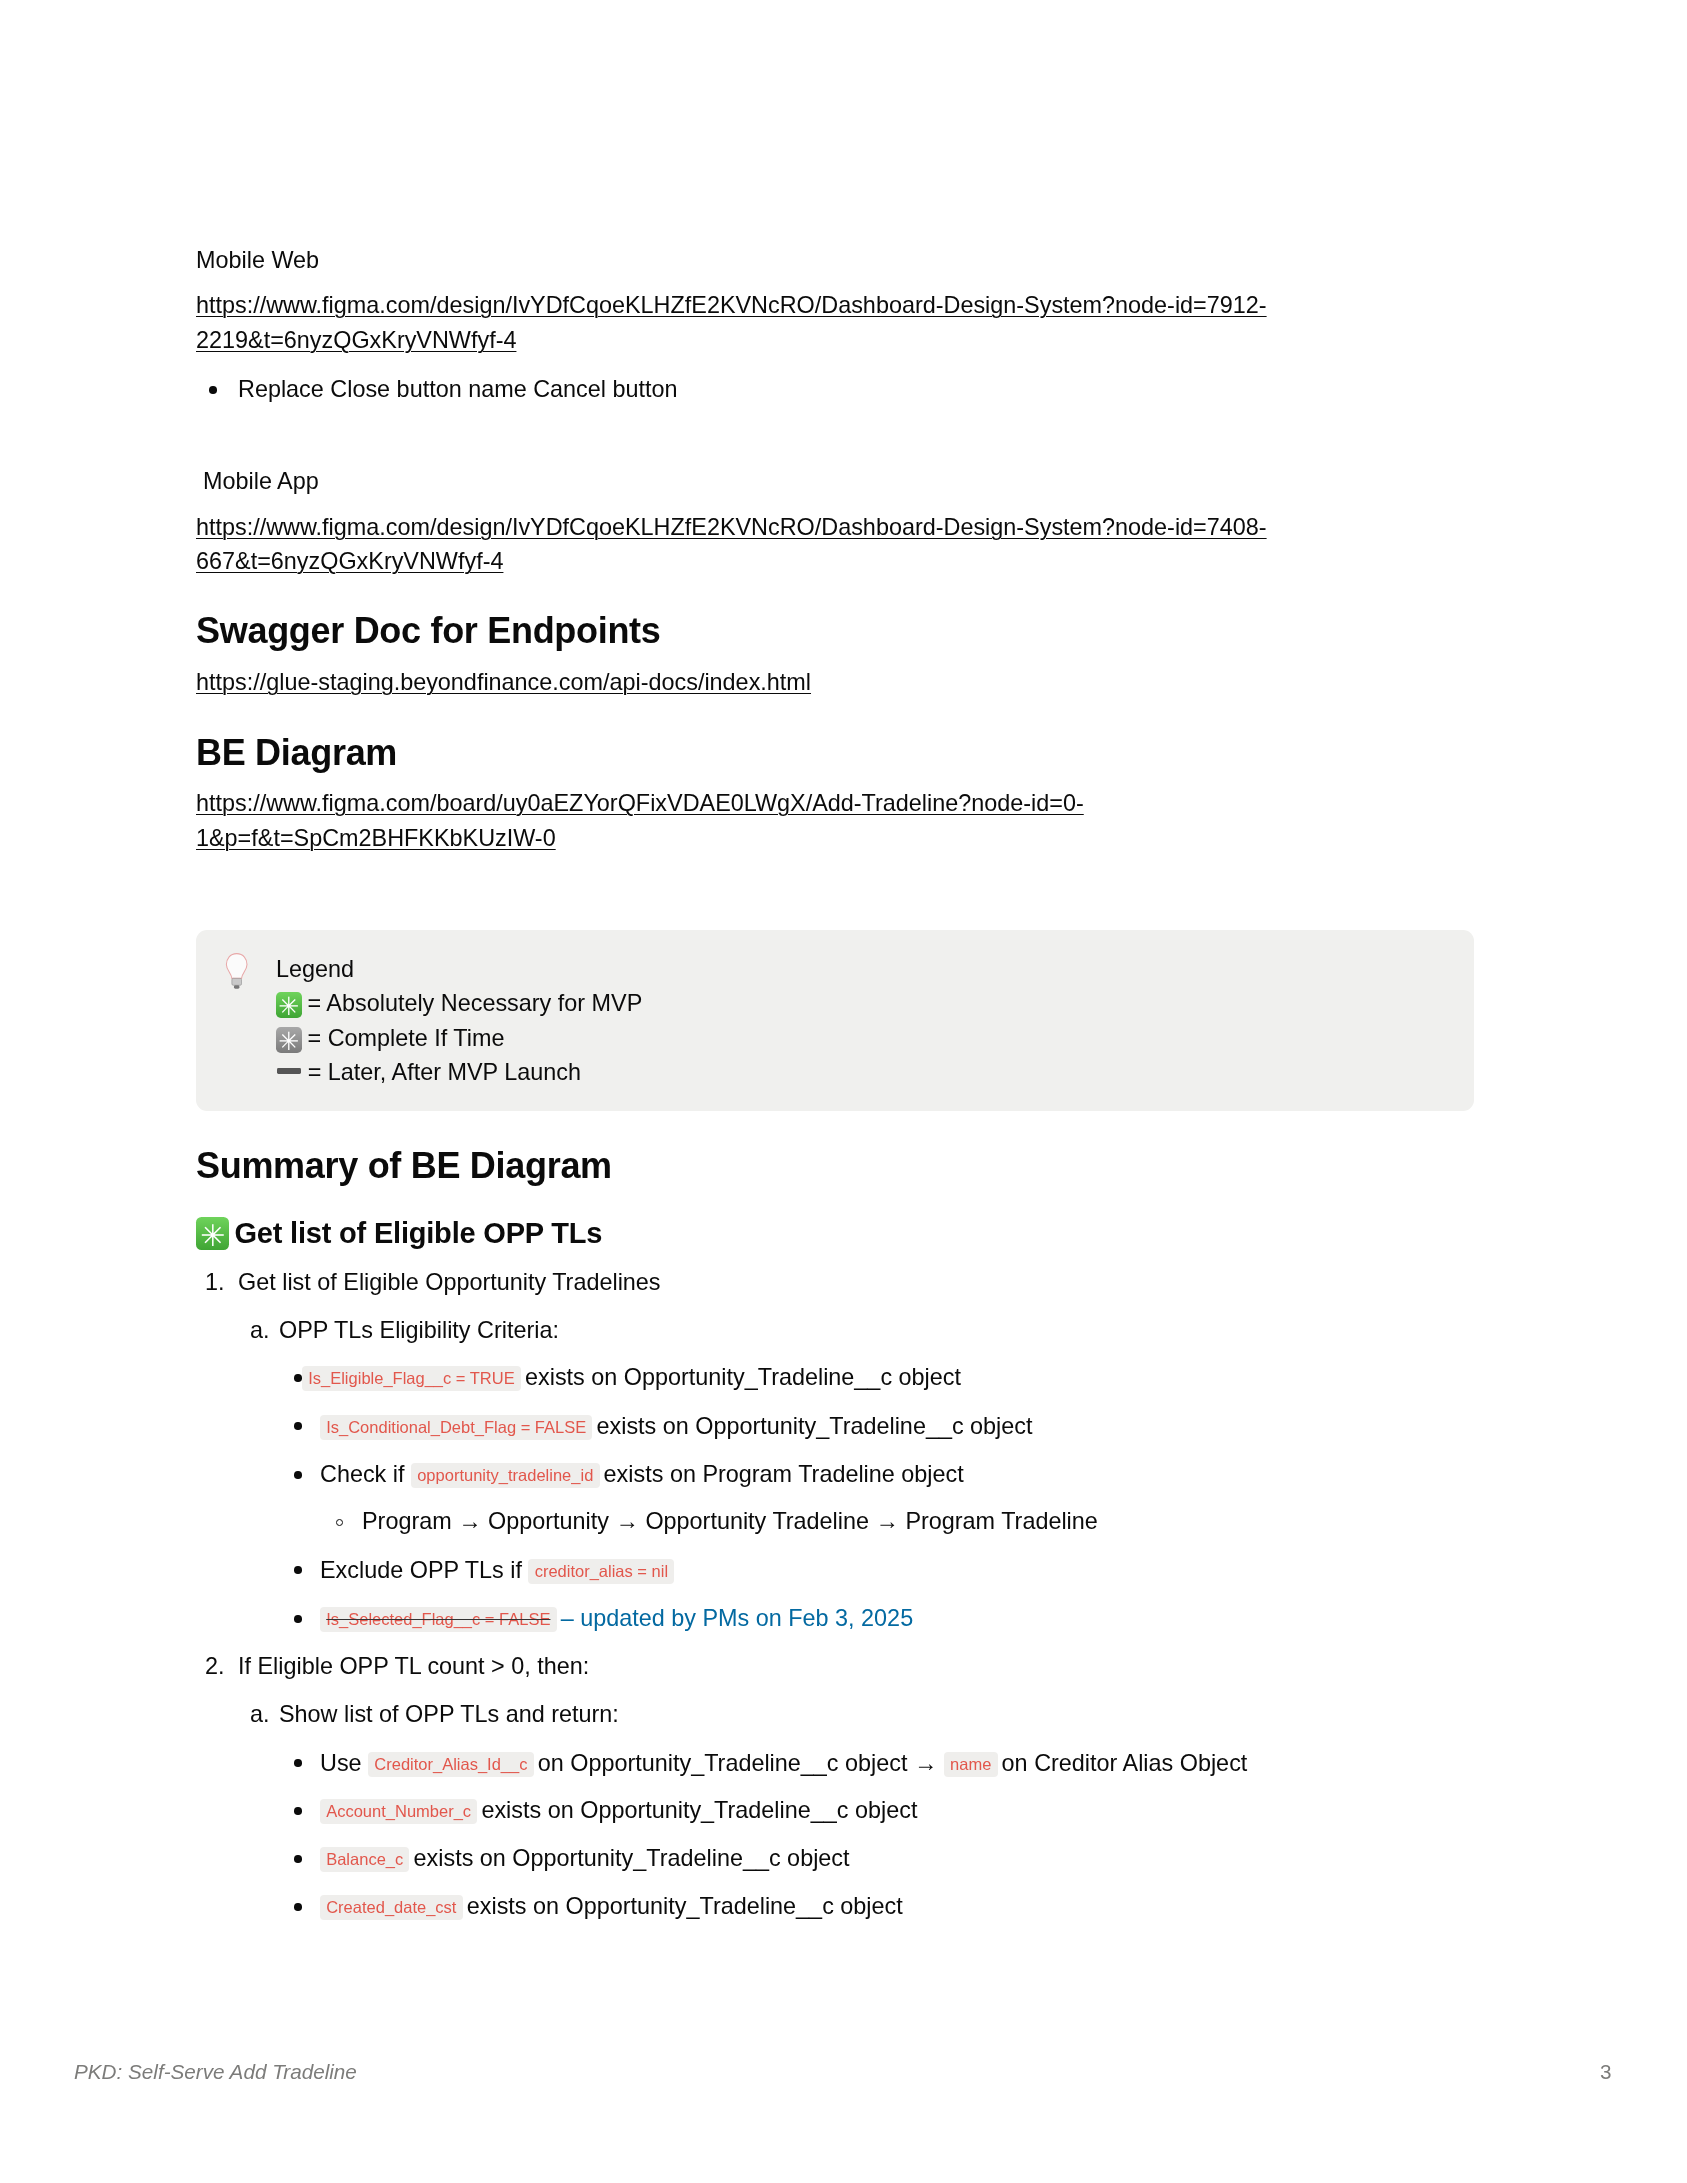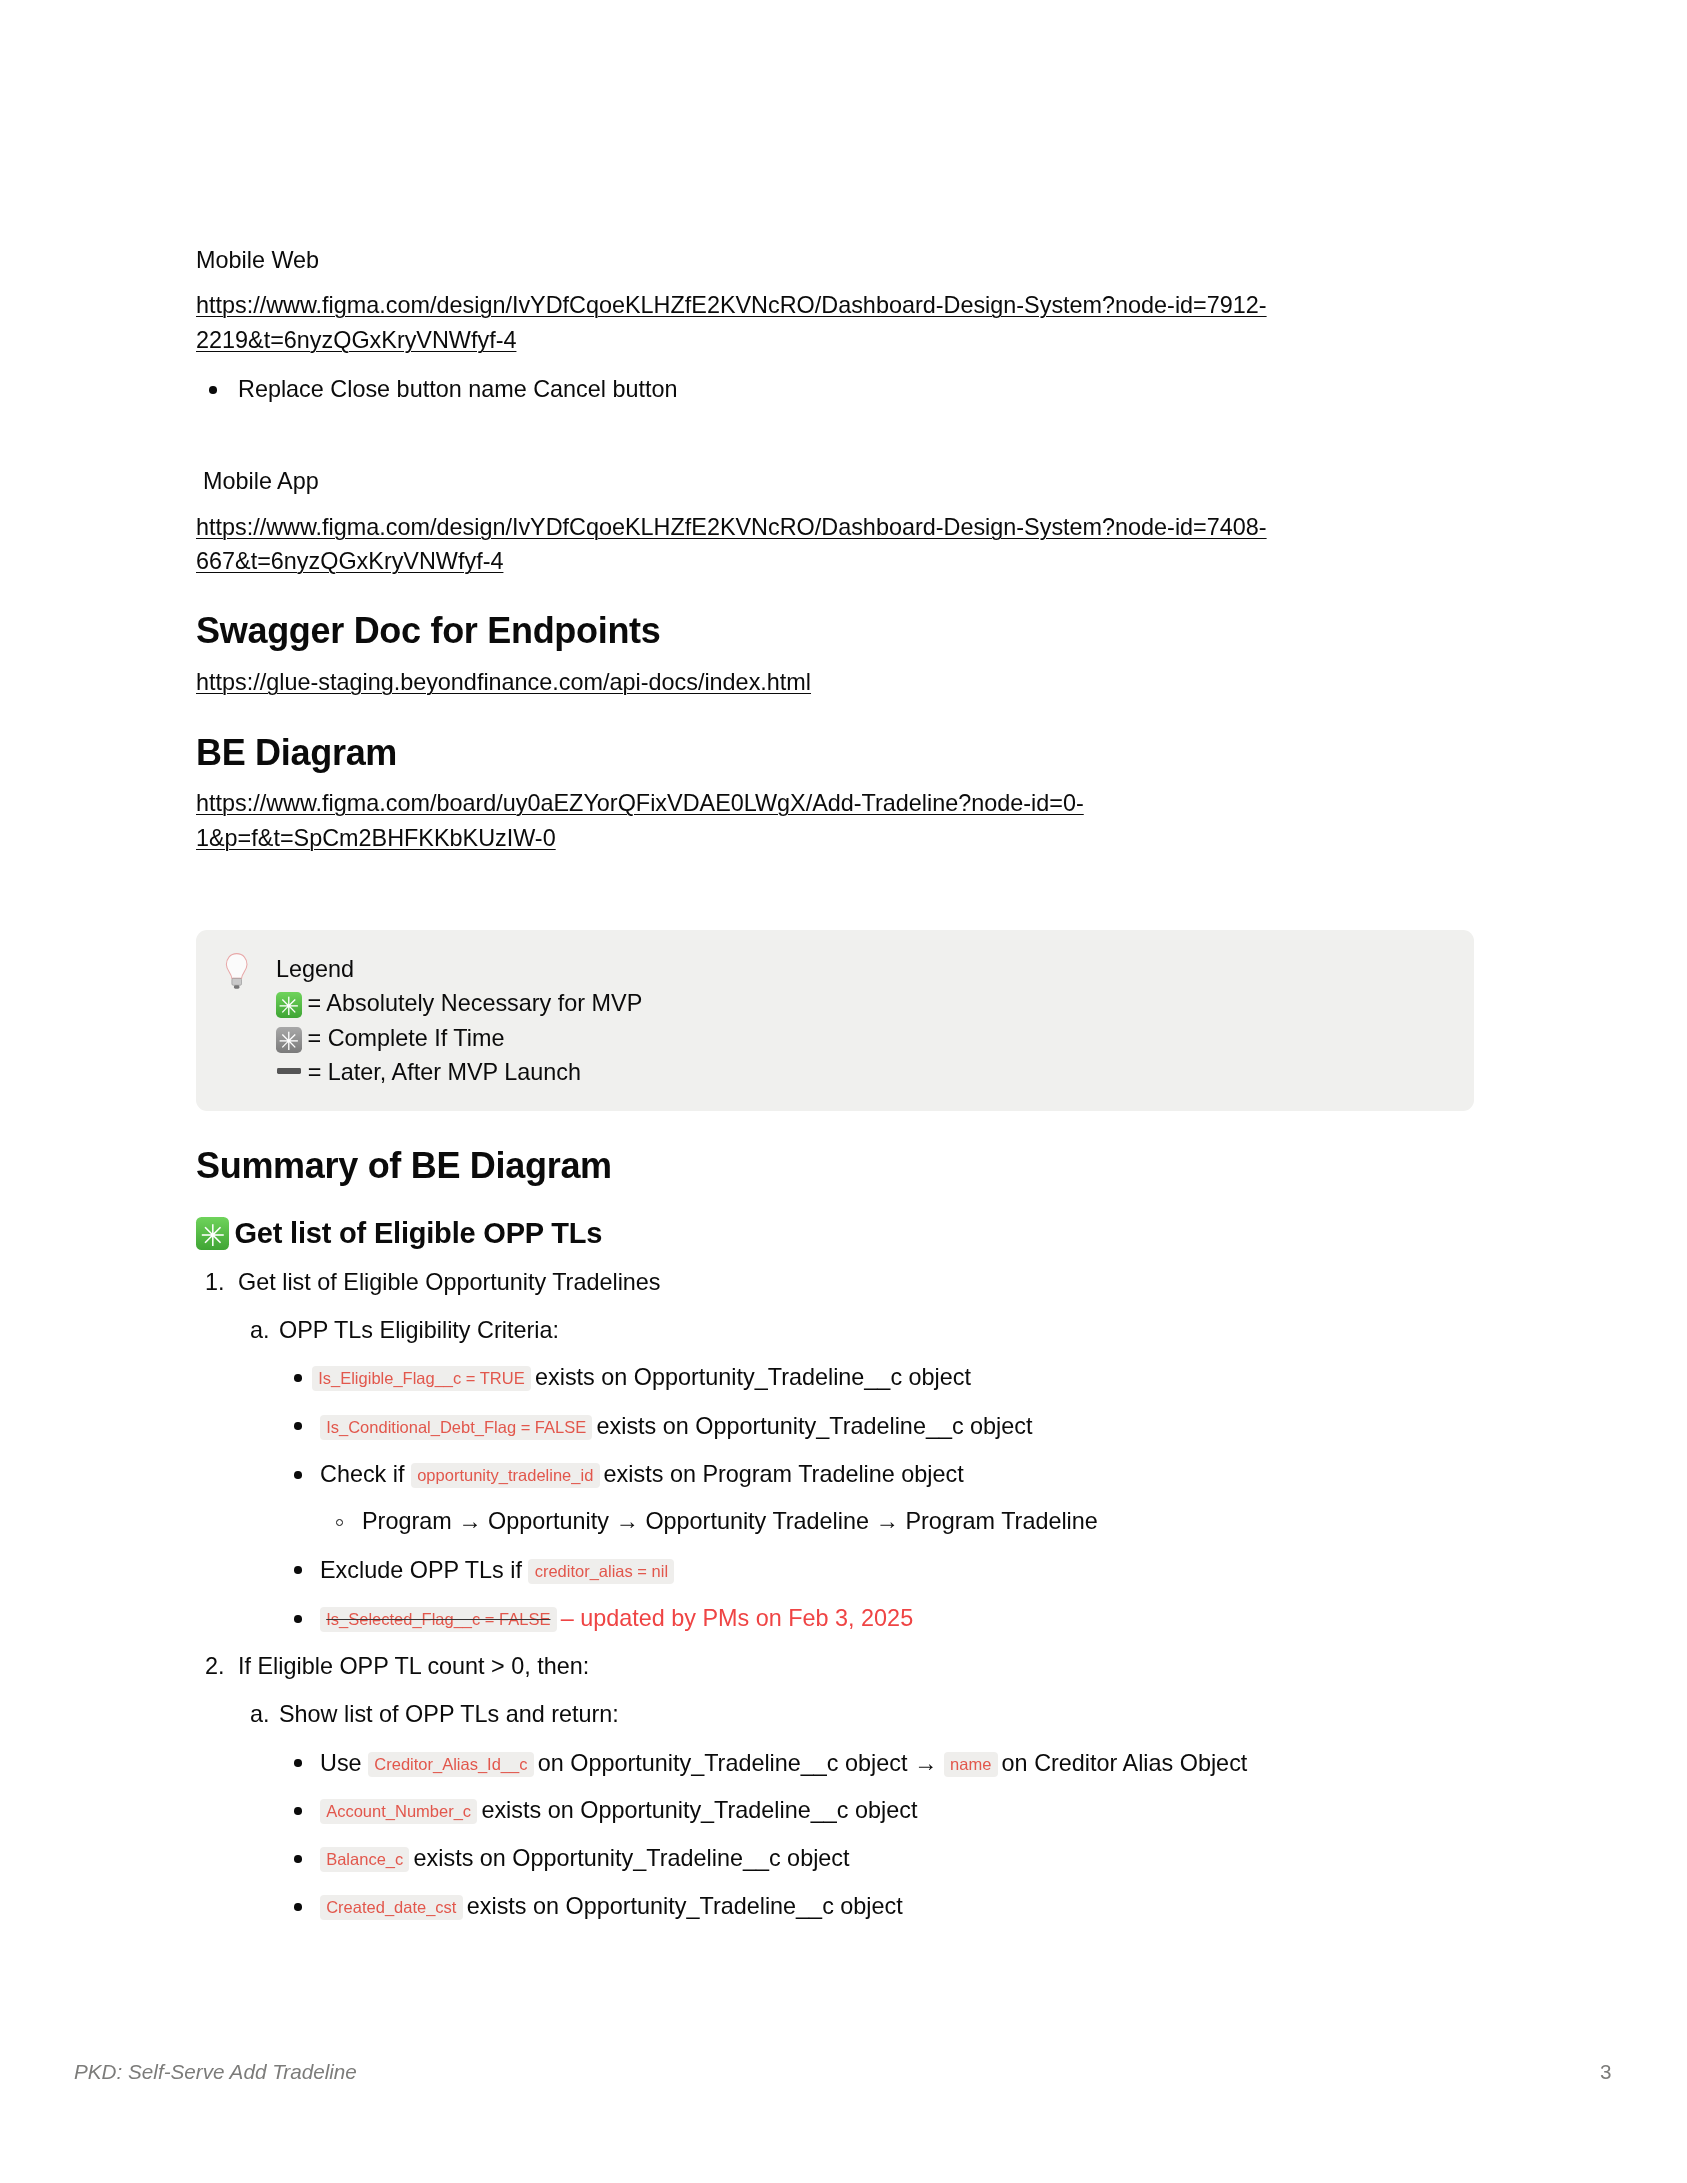--- a/index.html
+++ b/index.html
@@ -5,21 +5,21 @@
   html, body { margin:0; padding:0; background:#ffffff; }
   body { width:1687px; height:2183px; position:relative; overflow:hidden;
          font-family:"Liberation Sans", "DejaVu Sans", sans-serif; color:#0b0b0b; }
   .ln { position:absolute; left:0; white-space:nowrap; font-size:23.4px; line-height:34px; }
   .h2 { position:absolute; font-size:36px; font-weight:700; line-height:44px; letter-spacing:-0.3px; white-space:nowrap; }
   .h3 { position:absolute; font-size:29px; font-weight:700; line-height:39px; letter-spacing:-0.2px; white-space:nowrap; display:flex; align-items:center; }
   a.link { color:#0b0b0b; text-decoration:underline; text-underline-offset:2.8px; text-decoration-thickness:1.4px; }
   .code { display:inline-block; background:#efeeec; color:#e2574c; font-size:16.5px; line-height:25px;
           padding:0 6.2px; border-radius:4.1px; vertical-align:1.4px; margin-right:4.1px; }
   .code.strike { text-decoration:line-through; text-decoration-color:#333; }
-  .muted { color:#ef4444; }
+  .muted { color:#0369a1; }
   .bullet { position:absolute; width:7.6px; height:7.6px; border-radius:50%; background:#0b0b0b; }
   .circ { position:absolute; width:6.9px; height:6.9px; border-radius:50%; border:1.4px solid #0b0b0b; box-sizing:border-box; }
   .num { position:absolute; font-size:23.4px; line-height:34px; }
   .callout { position:absolute; left:196px; top:930px; width:1278px; height:181px;
              background:#f0f0ee; border-radius:11px; }
   .emoji-green { display:inline-block; width:26px; height:26px; border-radius:4.8px;
                  background:linear-gradient(#6fd35b,#3fa534); color:#fff; font-weight:700;
                  text-align:center; line-height:29px; font-size:25px; vertical-align:-4.1px; margin-right:5.5px;
                  font-family:"DejaVu Sans", sans-serif; }
   .emoji-gray { display:inline-block; width:26px; height:26px; border-radius:4.8px;
@@ -87,21 +87,21 @@
   <span class="emoji-green">✳</span>
     <span>Get list of Eligible OPP TLs</span>
 </div>
 
 <div class="num" style="left:205px; top:1265px;">1.</div>
 <div class="ln" style="left:238px; top:1265px;">Get list of Eligible Opportunity Tradelines</div>
 <div class="num" style="left:250px; top:1313px;">a.</div>
 <div class="ln" style="left:279px; top:1313px;">OPP TLs Eligibility Criteria:</div>
 
 <span class="bullet" style="left:294px; top:1374px;"></span>
-<div class="ln" style="left:312px; top:1360px;">
+<div class="ln" style="left:302px; top:1360px;">
   <span class="code">Is_Eligible_Flag__c = TRUE</span><span>exists on Opportunity_Tradeline__c object</span>
 </div>
 
 <span class="bullet" style="left:294px; top:1422px;"></span>
 <div class="ln" style="left:320px; top:1409px;">
   <span class="code">Is_Conditional_Debt_Flag = FALSE</span><span>exists on Opportunity_Tradeline__c object</span>
 </div>
 
 <span class="bullet" style="left:294px; top:1471px;"></span>
 <div class="ln" style="left:320px; top:1457px;">

